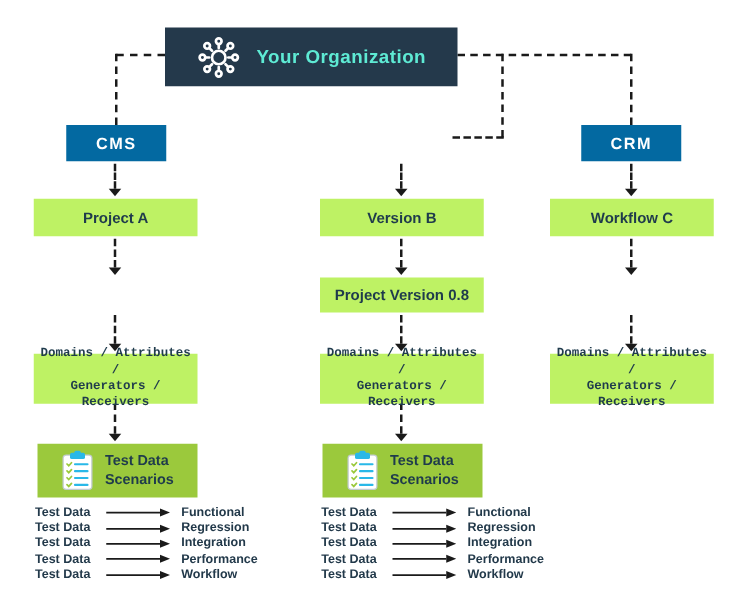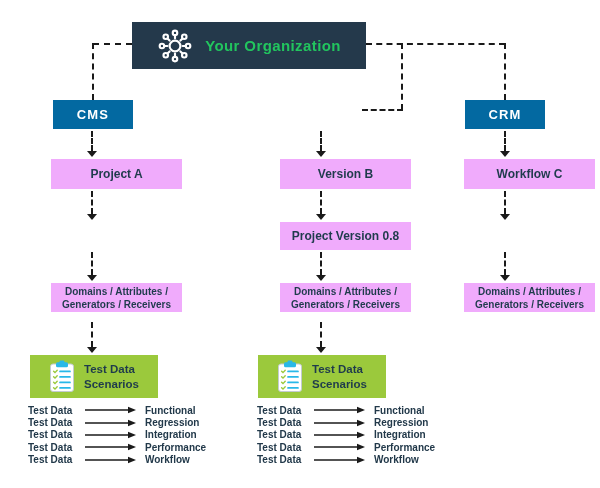--- a/index.html
+++ b/index.html
@@ -3,33 +3,33 @@
 <meta charset="utf-8">
 <style>
   html,body{margin:0;padding:0;background:#ffffff;}
   #canvas{
     position:relative;width:600px;height:488px;background:#ffffff;overflow:hidden;
     font-family:"Liberation Sans",sans-serif;
   }
   .box{position:absolute;box-sizing:border-box;display:flex;align-items:center;justify-content:center;text-align:center;}
 
   
-  .org{left:132px;top:22px;width:234px;height:47px;background:#24394B;color:#22c55e;gap:12px;}
+  .org{left:132px;top:22px;width:234px;height:47px;background:#24394B;color:#5eead4;gap:12px;}
   .org .lbl{font-size:15px;font-weight:bold;letter-spacing:.4px;}
 
   
   .sys{top:100px;width:80px;height:29px;background:#0369a1;color:#fff;font-size:13px;font-weight:bold;letter-spacing:1.2px;}
   .sys.s1{left:53px}.sys.s2{left:281px}.sys.s3{left:465px}
 
   
-  .blue{background:#f0abfc;color:#1F3B4C;font-weight:bold;margin-left:24px;}
+  .blue{background:#bef264;color:#1F3B4C;font-weight:bold;}
   .b1{left:27px;width:131px}.b2{left:256px;width:131px}.b3{left:440px;width:131px}
   .proj{top:159px;height:30px;font-size:12px;}
   .ver{top:222px;height:28px;font-size:12px;}
-  .dom{top:283px;height:29px;font-size:10px;flex-direction:column;line-height:1.3;}
+  .dom{top:283px;height:40px;font-size:10px;flex-direction:column;line-height:1.3;font-family:Liberation Mono, monospace;}
   .dom span{display:block;}
 
   
   .green{top:355px;height:43px;background:#9BC93C;color:#1F3B4C;font-weight:bold;font-size:11.5px;gap:9px;}
   .green .txt{text-align:left;line-height:1.25;}
   .green .txt span{display:block;}
   .g1{left:30px;width:128px}.g2{left:258px;width:128px}
 
   
   .dash-h{position:absolute;height:0;border-top:2px dashed #1a1a1a;}

